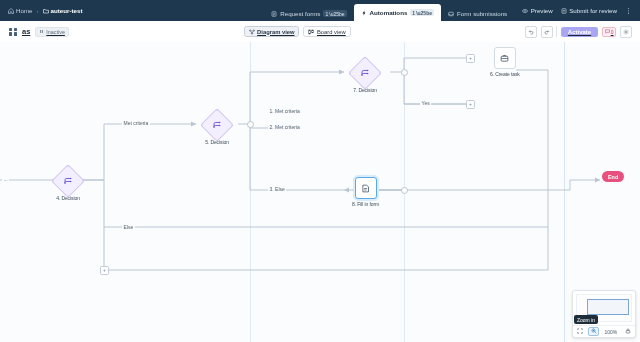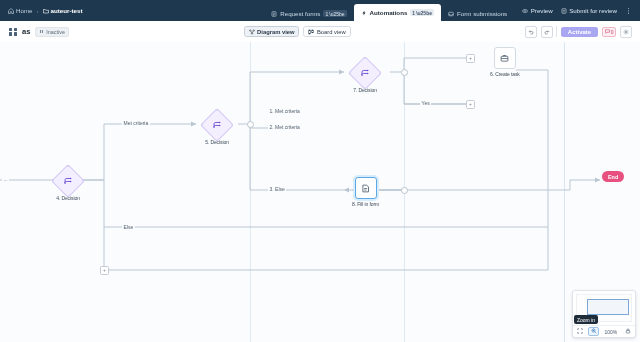--- a/index.html
+++ b/index.html
@@ -32,21 +32,21 @@
     border-radius:2px;padding:0 2px;font-size:5px;height:7px;
   }
   .tab.sel .pill{background:#e6ebf0;color:#41586e;}
   .tb-right{display:flex;align-items:center;gap:8px;height:21px;padding:0 8px;font-size:6.2px;color:#dbe6f0;}
   .tb-right .item{display:flex;align-items:center;gap:2.5px;cursor:pointer;white-space:nowrap;}
   .kebab{letter-spacing:0;font-size:7px;line-height:6px;cursor:pointer;}
 
   
   .toolbar{
     position:absolute;left:0;top:21px;width:640px;height:21px;background:#ffffff;
-    border-bottom:1px solid #e3e8ee;display:flex;align-items:center;
+    border-bottom:1px solid #e3e8ee;display:flex;align-items:center;text-decoration:underline;
   }
   .tool-left{display:flex;align-items:center;gap:5px;padding-left:9px;}
   .grid-ic{width:8px;height:8px;display:grid;grid-template-columns:1fr 1fr;grid-template-rows:1fr 1fr;gap:1.2px;}
   .grid-ic i{background:#4a6078;border-radius:.5px;display:block;}
   .flow-name{font-size:7.5px;font-weight:bold;color:#1b2733;}
   .badge-inactive{
     display:inline-flex;align-items:center;gap:2px;background:#eef1f4;color:#5c6b7a;
     font-size:5.4px;border-radius:2px;padding:1px 3px;border:1px solid #e0e5ea;
   }
   .tool-center{display:flex;align-items:center;gap:4px;margin:0 auto;}

